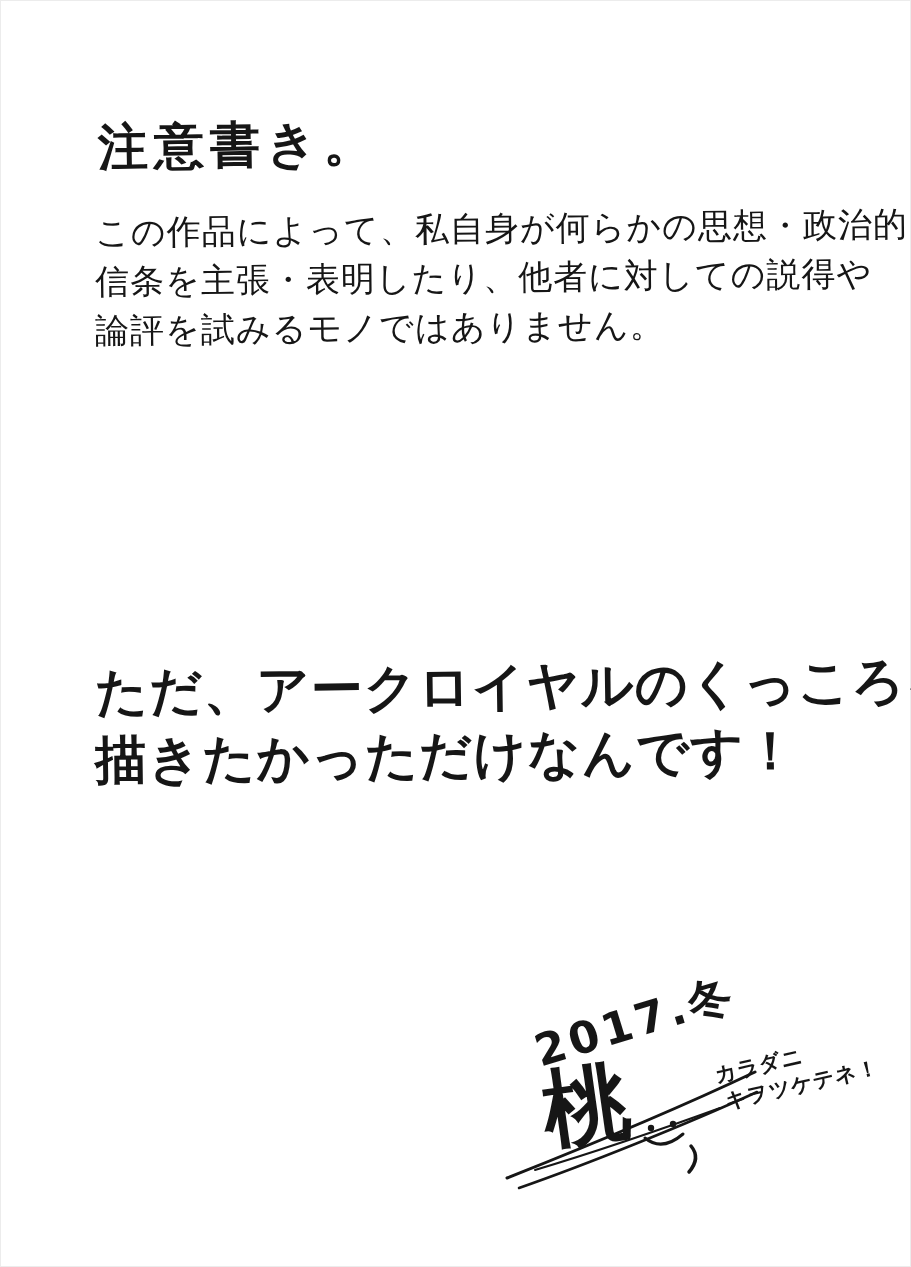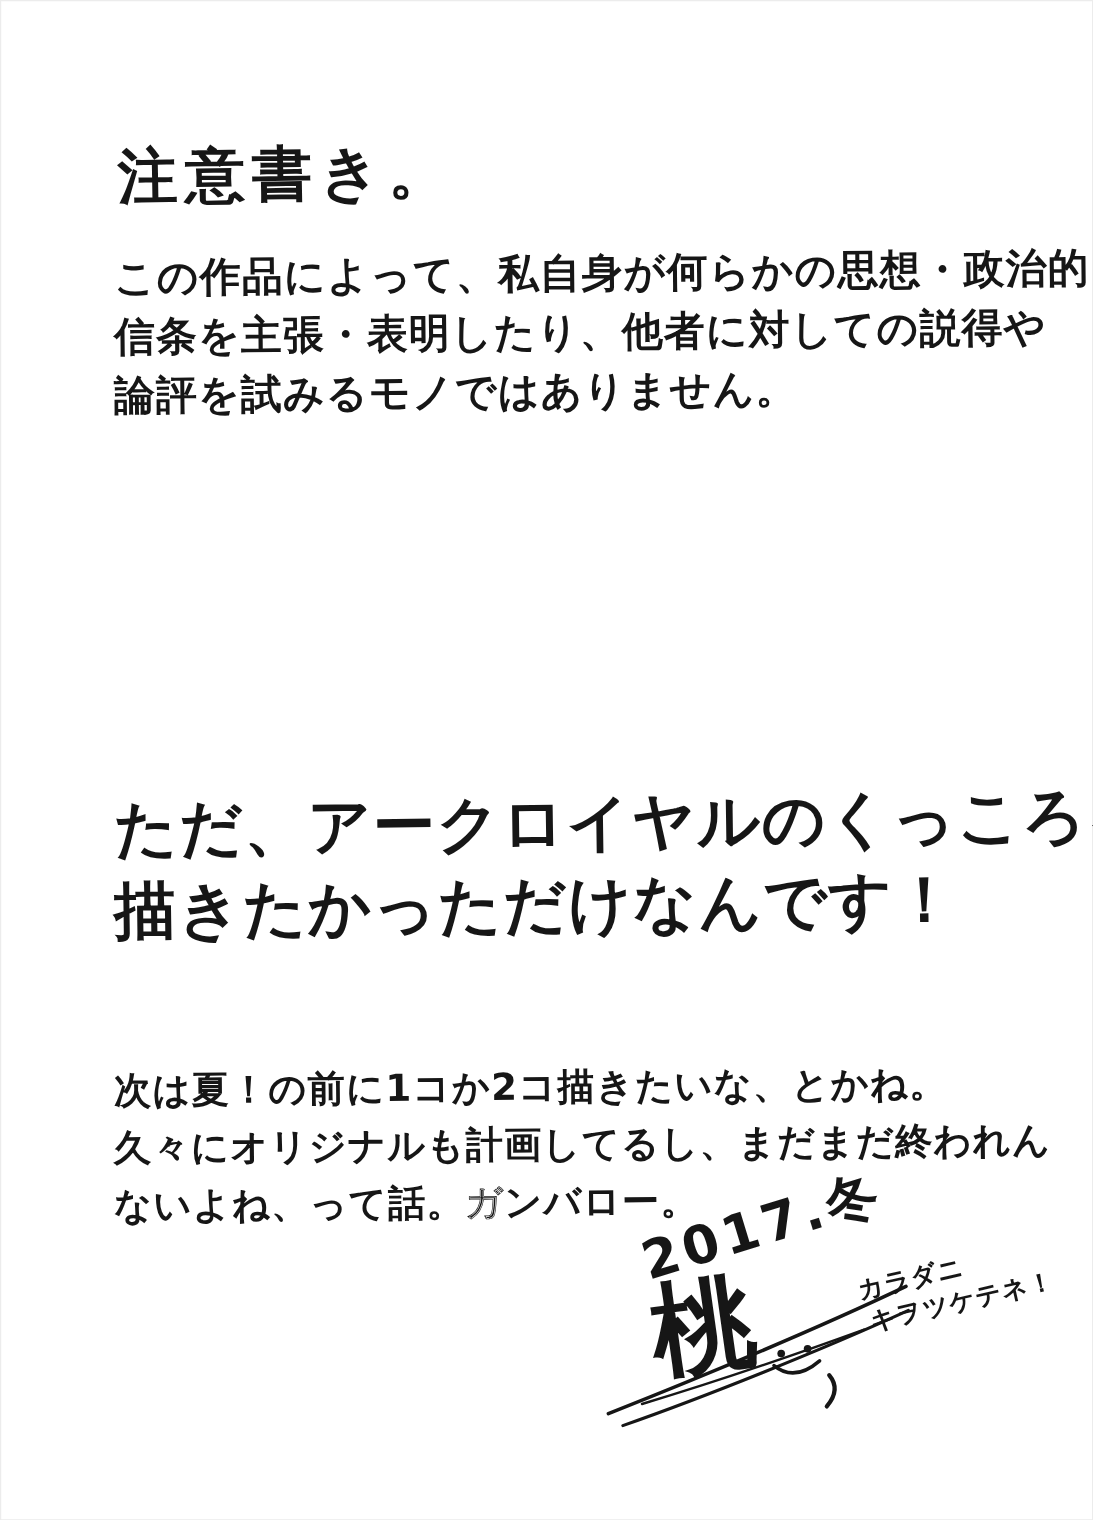--- a/index.html
+++ b/index.html
@@ -26,21 +26,21 @@
     font-size: 50px;
     font-weight: 700;
     letter-spacing: 6px;
     transform: rotate(-1deg);
     white-space: nowrap;
   }
 
   .para {
     position: absolute;
     left: 95px;
-    font-weight: 700;
+    font-weight: 400;
   }
   .para .line {
     white-space: nowrap;
     letter-spacing: 1px;
   }
 
   .para1 { top: 204px; font-size: 34px; }
   .para1 .line { line-height: 49px; transform: rotate(-0.6deg); }
 
   .para2 { top: 358px; font-size: 34px; }
@@ -121,25 +121,20 @@
     <div class="line">信条を主張・表明したり、他者に対しての説得や</div>
     <div class="line">論評を試みるモノではありません。</div>
   </div>
 
 
   <div class="statement ink">
     <div class="line">ただ、アークロイヤルのくっころを</div>
     <div class="line">描きたかっただけなんです！</div>
   </div>
 
-  <div class="para postscript ink">
-    <div class="line">次は夏！の前に1コか2コ描きたいな、とかね。</div>
-    <div class="line">久々にオリジナルも計画してるし、まだまだ終われん</div>
-    <div class="line">ないよね、って話。ガンバロー。</div>
-  </div>
 
   <div class="signoff-date ink">2017.冬</div>
 
   <div class="signature-block">
     <svg width="260" height="170" viewBox="0 0 260 170">
 
       <path d="M2,158 C60,135 170,90 250,52" stroke="#161616" stroke-width="3" fill="none" stroke-linecap="round"></path>
       <path d="M14,168 C80,145 180,105 252,72" stroke="#161616" stroke-width="2.5" fill="none" stroke-linecap="round"></path>
       <path d="M30,150 C90,132 160,108 215,88" stroke="#161616" stroke-width="2" fill="none" stroke-linecap="round"></path>
 

